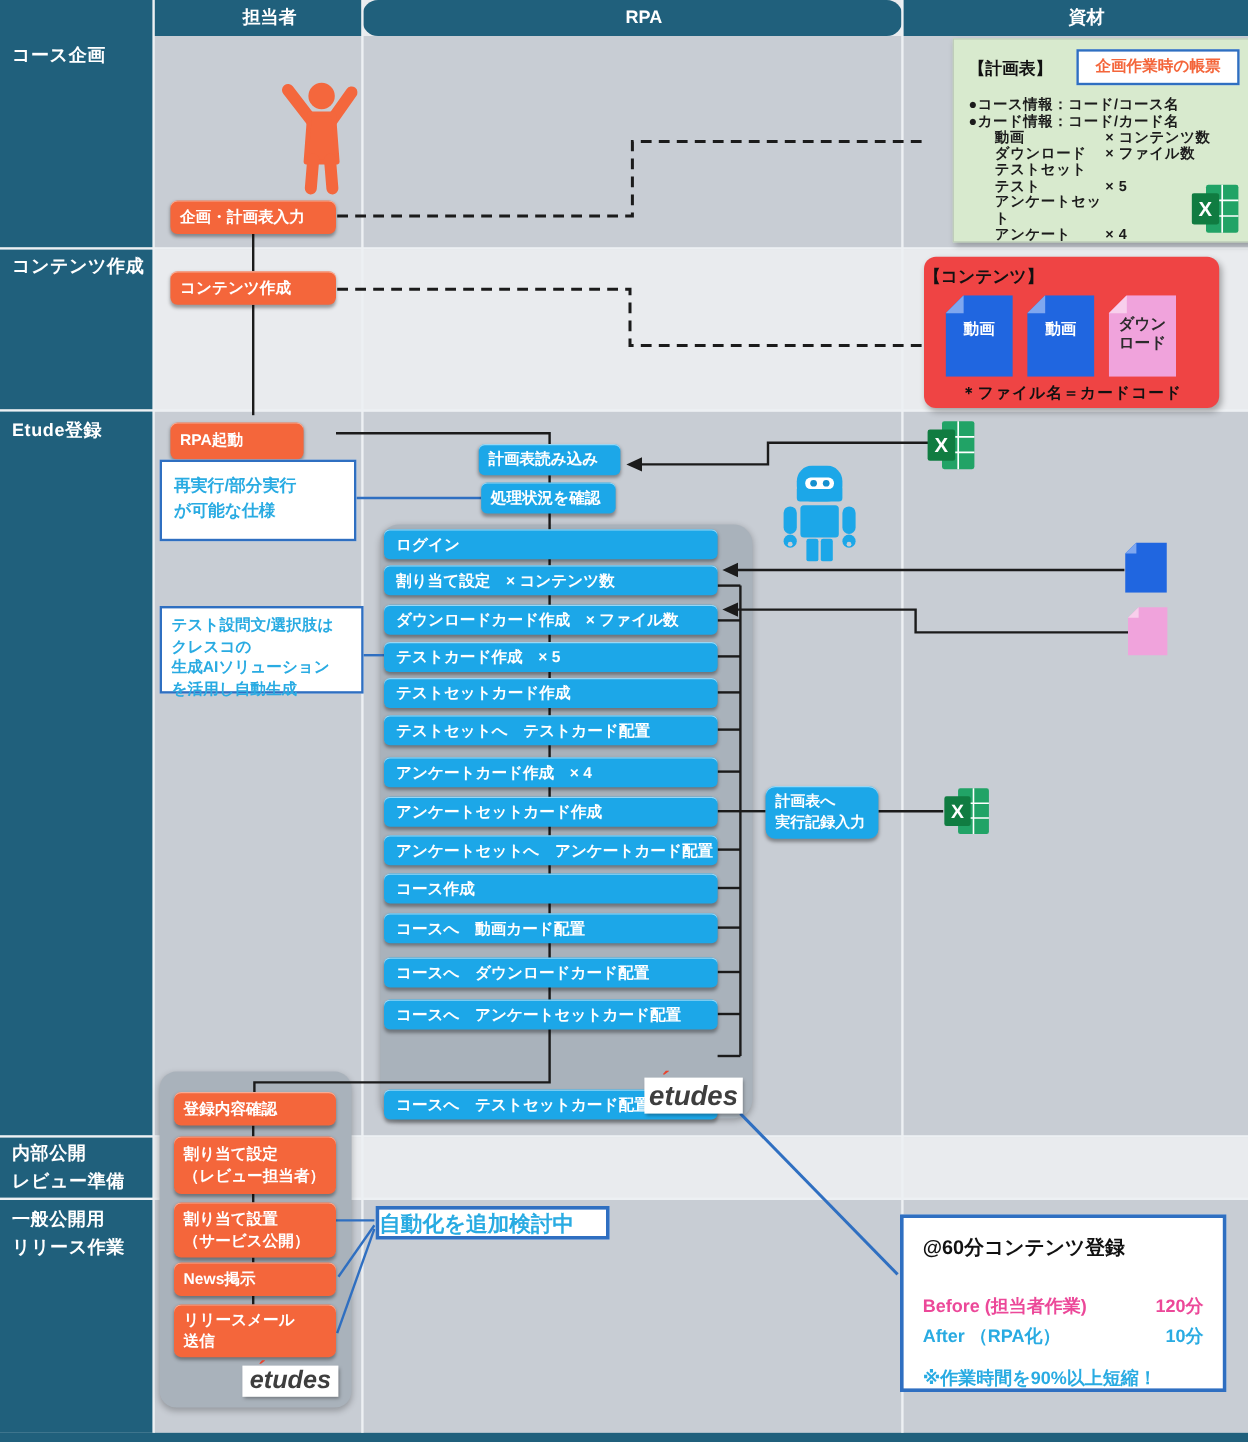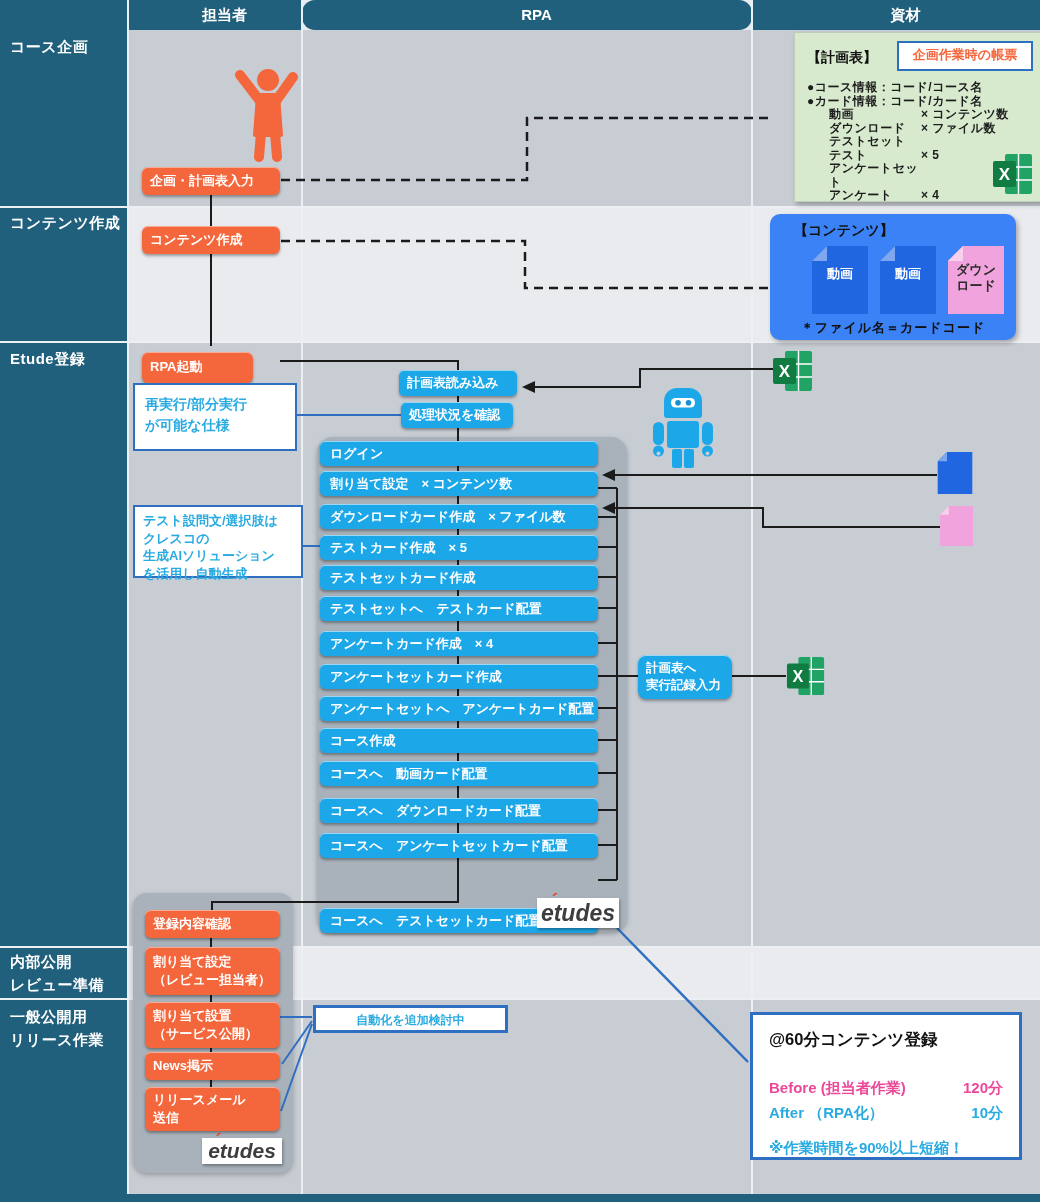--- a/index.html
+++ b/index.html
@@ -39,21 +39,21 @@
   }
   
   .plan{background:#D8EACE;border:1px solid #BFCDBA;box-shadow:2px 3px 5px rgba(0,0,0,.25);padding:16px 12px;margin-left:22px;}
   .plan-title{font-size:14px;font-weight:bold;color:#111;}
   .plan-badge{position:absolute;right:8px;top:8px;width:132px;height:26px;background:#fff;border:2px solid #2F6FC1;
     color:#F4663B;font-weight:bold;font-size:13px;text-align:center;line-height:23px;}
   .plan-line{font-size:12px;font-weight:bold;color:#1c1c1c;line-height:13.5px;letter-spacing:.5px;}
   .plan-row{display:flex;margin-left:22px;}
   .plan-row .nm{width:92px;}
   
-  .contents{background:#3b82f6;border-radius:10px;box-shadow:2px 3px 5px rgba(0,0,0,.3);padding:8px 24px;}
+  .contents{background:#ef4444;border-radius:10px;box-shadow:2px 3px 5px rgba(0,0,0,.3);padding:8px 0;}
   .file{position:relative;width:56px;height:68px;}
   .file .lbl{position:absolute;left:0;top:20px;width:100%;text-align:center;color:#fff;font-weight:bold;font-size:13px;line-height:1.2;white-space:pre-line;}
   .file .lbl.dark{color:#2b2b2b;}
   
   .summary{background:#fff;border:3px solid #2F6FC1;padding:14px 16px;}
   .summary .ttl{color:#111;font-weight:bold;font-size:16.5px;}
   .srow{display:flex;justify-content:space-between;font-weight:bold;font-size:15px;margin-top:6px;}
   .before{color:#ec4899;margin-top:28px;}
   .after{color:#29ABE2;}
   .snote{color:#29ABE2;font-weight:bold;font-size:15px;margin-top:16px;}
@@ -210,21 +210,21 @@
   <div class="abs step" style="top:798px;">コースへ　ダウンロードカード配置</div>
   <div class="abs step" style="top:833px;">コースへ　アンケートセットカード配置</div>
   <div class="abs step" style="top:868px;margin-top:40px;">コースへ　テストセットカード配置</div>
 
   <div class="abs note" style="left:133px;top:383px;width:164px;height:68px;font-size:14px;padding:9px 10px;">再実行/部分実行
 が可能な仕様</div>
   <div class="abs note" style="left:133px;top:505px;width:170px;height:73px;font-size:13px;padding:5px 8px;line-height:1.35;">テスト設問文/選択肢は
 クレスコの
 生成AIソリューション
 を活用し自動生成</div>
-  <div class="abs note" style="left:313px;top:1005px;width:195px;height:28px;font-size:12px;text-align:center;line-height:24px;border-width:3px;">自動化を追加検討中</div>
+  <div class="abs note" style="left:313px;top:1005px;width:195px;height:28px;font-size:18px;line-height:24px;border-width:3px;">自動化を追加検討中</div>
 
   <div class="abs plan" style="left:772px;top:32px;width:248px;height:170px;">
     <div class="plan-title">【計画表】</div>
     <div class="plan-badge">企画作業時の帳票</div>
     <div style="margin-top:14px;">
       <div class="plan-line">●コース情報：コード/コース名</div>
       <div class="plan-line">●カード情報：コード/カード名</div>
       <div class="plan-row plan-line">
           <span class="nm">動画</span>
           <span>× コンテンツ数</span>

